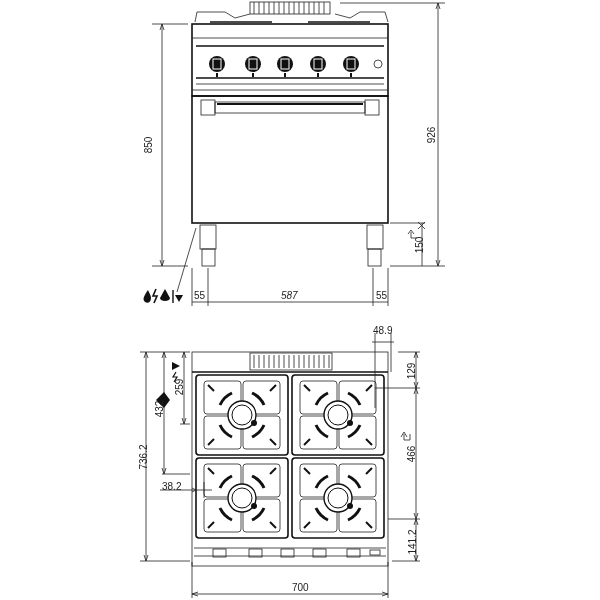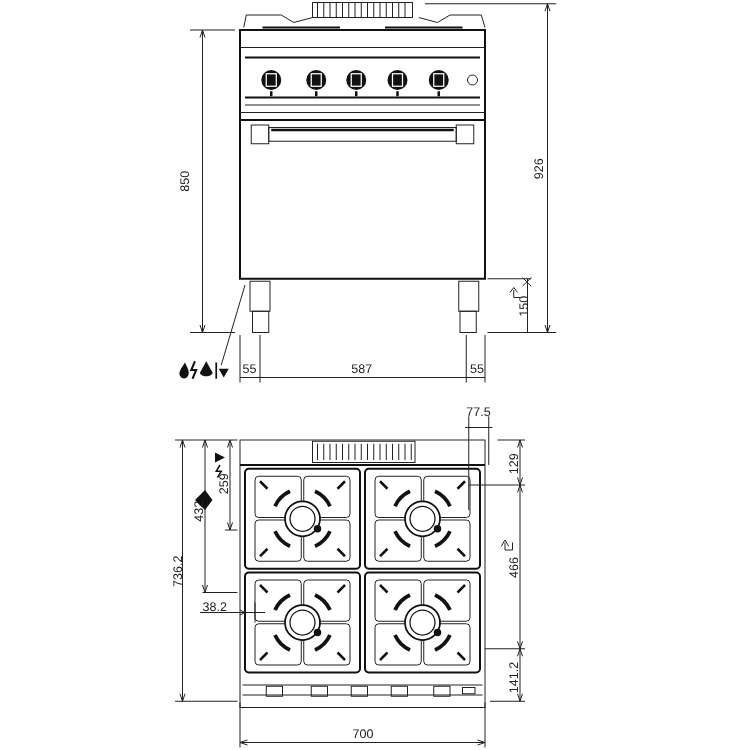--- a/index.html
+++ b/index.html
@@ -315,24 +315,24 @@
 
 <style>
   .lbl{position:absolute;font-family:"Liberation Sans",sans-serif;font-size:10px;color:#222;line-height:10px;white-space:nowrap;}
   .rot{transform:rotate(-90deg);transform-origin:center center;}
 </style>
 
 <div class="lbl rot" style="left:141px;top:140px;">850</div>
 <div class="lbl rot" style="left:424px;top:130px;">926</div>
 <div class="lbl rot" style="left:412px;top:240px;">150</div>
 <div class="lbl" style="left:194px;top:291px;">55</div>
-<div class="lbl" style="left:281px;top:291px;">587</div>
+<div class="lbl" style="left:281px;top:291px;font-style:italic;">587</div>
 <div class="lbl" style="left:376px;top:291px;">55</div>
 
 <div class="lbl rot" style="left:131px;top:452px;">736.2</div>
 <div class="lbl rot" style="left:152px;top:404px;">432</div>
 <div class="lbl rot" style="left:172px;top:382px;">259</div>
-<div class="lbl" style="left:373px;top:326px;">77.5</div>
+<div class="lbl" style="left:373px;top:326px;">48.9</div>
 <div class="lbl rot" style="left:404px;top:366px;">129</div>
 <div class="lbl rot" style="left:404px;top:449px;">466</div>
 <div class="lbl rot" style="left:400px;top:537px;">141.2</div>
 <div class="lbl" style="left:162px;top:482px;">38.2</div>
-<div class="lbl" style="left:282px;top:583px;">700</div>
+<div class="lbl" style="left:292px;top:583px;">700</div>
 
 </body></html>

